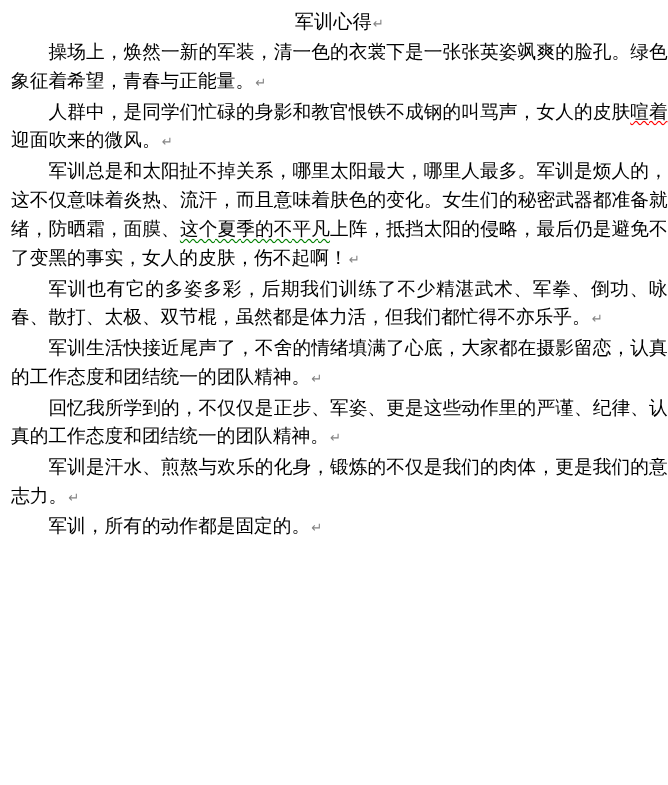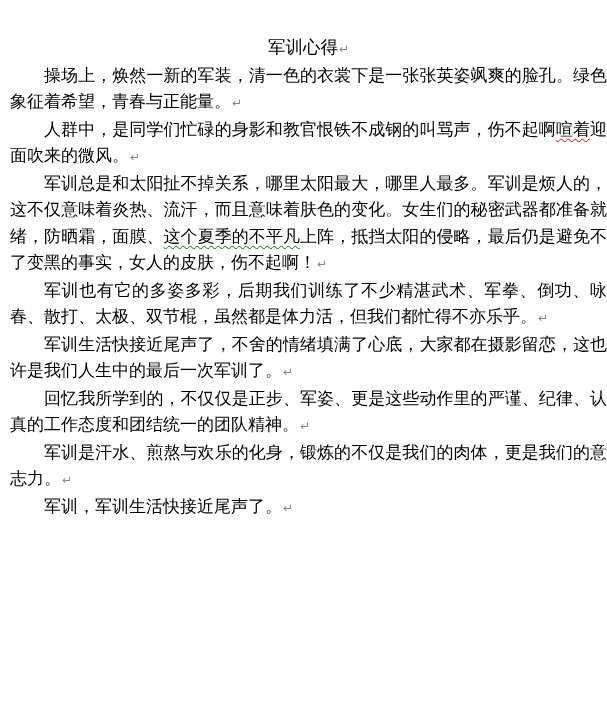--- a/index.html
+++ b/index.html
@@ -13,21 +13,20 @@
     overflow: hidden;
     font-family: "Liberation Serif", "DejaVu Serif", serif;
     color: var(--text-color, #000000);
   }
   .page {
     box-sizing: border-box;
     width: 607px;
     height: 556px;
     padding: 6px 0 0 10px;
     background: var(--page-bg, #ffffff);
-    margin-top: 28px;
   }
   .title-line {
     text-align: center;
     font-size: 17.5px;
     line-height: 26.5px;
     white-space: nowrap;
   }
   .para {
     margin: 0;
     font-size: 17px;
@@ -60,22 +59,22 @@
 </style>
 </head>
 <body>
 
 <div class="page">
   <div class="title-line">
     <span>军训心得</span><span class="pilcrow">↵</span>
   </div>
   <div id="paragraphs">
       <p class="para"><span class="">操场上，焕然一新的军装，清一色的衣裳下是一张张英姿飒爽的脸孔。绿色象征着希望，青春与正能量。</span><span class="pilcrow">↵</span></p>
-      <p class="para"><span class="">人群中，是同学们忙碌的身影和教官恨铁不成钢的叫骂声，伤不起啊</span><span class="red-wavy">喧着</span><span class="">迎面吹来的微风。</span><span class="pilcrow">↵</span></p>
+      <p class="para"><span class="">人群中，是同学们忙碌的身影和教官恨铁不成钢的叫骂声，女人的皮肤</span><span class="red-wavy">喧着</span><span class="">迎面吹来的微风。</span><span class="pilcrow">↵</span></p>
       <p class="para"><span class="">军训总是和太阳扯不掉关系，哪里太阳最大，哪里人最多。军训是烦人的，这不仅意味着炎热、流汗，而且意味着肤色的变化。女生们的秘密武器都准备就绪，防晒霜，面膜、</span><span class="green-wavy">这个夏季的不平凡</span><span class="">上阵，抵挡太阳的侵略，最后仍是避免不了变黑的事实，女人的皮肤，伤不起啊！</span><span class="pilcrow">↵</span></p>
       <p class="para"><span class="">军训也有它的多姿多彩，后期我们训练了不少精湛武术、军拳、倒功、咏春、散打、太极、双节棍，虽然都是体力活，但我们都忙得不亦乐乎。</span><span class="pilcrow">↵</span></p>
-      <p class="para"><span class="">军训生活快接近尾声了，不舍的情绪填满了心底，大家都在摄影留恋，这也许是我们人生中的最后一次军训了。</span><span class="pilcrow">↵</span></p>
+      <p class="para"><span class="">军训生活快接近尾声了，不舍的情绪填满了心底，大家都在摄影留恋，认真的工作态度和团结统一的团队精神。</span><span class="pilcrow">↵</span></p>
       <p class="para"><span class="">回忆我所学到的，不仅仅是正步、军姿、更是这些动作里的严谨、纪律、认真的工作态度和团结统一的团队精神。</span><span class="pilcrow">↵</span></p>
       <p class="para"><span class="">军训是汗水、煎熬与欢乐的化身，锻炼的不仅是我们的肉体，更是我们的意志力。</span><span class="pilcrow">↵</span></p>
-      <p class="para"><span class="">军训，军训生活快接近尾声了。</span><span class="pilcrow">↵</span></p>
+      <p class="para"><span class="">军训，所有的动作都是固定的。</span><span class="pilcrow">↵</span></p>
       <p class="para"></p>
     </div>
 </div>
 
 </body></html>

